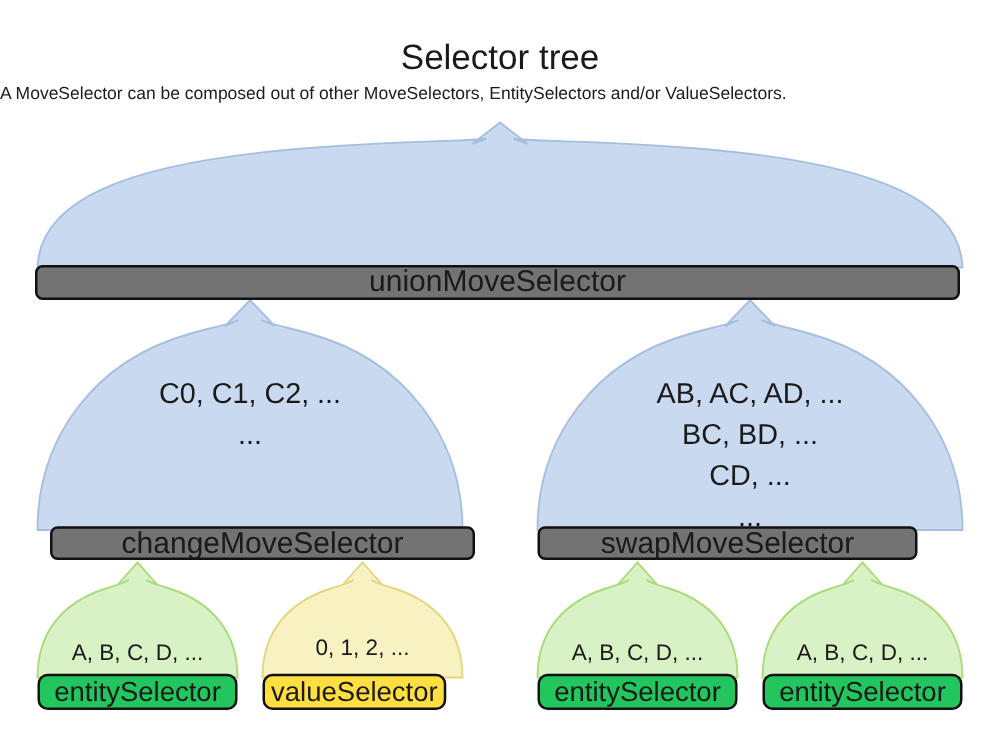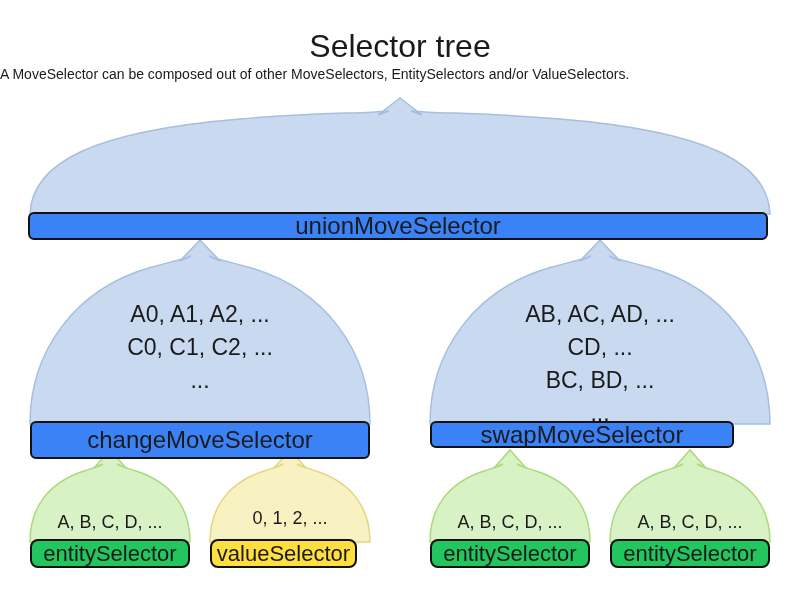--- a/index.html
+++ b/index.html
@@ -8,30 +8,30 @@
     font-family:"Liberation Sans", sans-serif;color:#1a1a1a;
   }
   #shapes{position:absolute;left:0;top:0;width:800px;height:600px;}
   .blob-blue{fill:#c9daf0;stroke:#a6bedf;stroke-width:1.5;}
   .blob-green{fill:#d9f2c5;stroke:#a9db79;stroke-width:1.5;}
   .blob-yellow{fill:#f8f2c3;stroke:#e3d67e;stroke-width:1.5;}
   .bar{
     position:absolute;box-sizing:border-box;border:2px solid #111111;border-radius:6px;
     display:flex;align-items:center;justify-content:center;white-space:nowrap;
   }
-  .bar-blue{background:#3b82f6;}
+  .bar-blue{background:#737373;}
   .bar-green{background:#22c55e;border-radius:8px;}
   .bar-yellow{background:#fedf3f;border-radius:8px;}
   .bar-label{font-size:24px;color:#1a1a1a;}
   .bar-label-sm{font-size:22px;color:#1a1a1a;}
   .blob-text{position:absolute;text-align:center;font-size:23px;color:#1a1a1a;}
   .lh35{line-height:35px;}
   .lh33{line-height:33px;}
   .small-text{position:absolute;text-align:center;font-size:18px;line-height:28px;color:#1a1a1a;}
-  .title{position:absolute;left:0;top:26px;width:800px;text-align:center;font-size:32px;line-height:40px;}
+  .title{position:absolute;left:0;top:26px;width:800px;text-align:center;font-size:28px;line-height:40px;}
   .subtitle{position:absolute;left:0;top:66px;width:800px;text-align:left;font-size:14px;line-height:17px;}
 </style>
 </head>
 <body>
 
 <div id="stage">
 
   <svg id="shapes" viewBox="0 0 800 600">
 
     <path class="blob-blue" d="M 30 214 C 32 162 95 131 240 119 C 322 112 360 114 389 111 L 378 115 L 400 98 L 422 115 L 411 111 C 440 114 478 112 560 119 C 705 131 768 162 770 214 Z"></path>
@@ -50,32 +50,31 @@
   </svg>
 
   <div class="title">Selector tree</div>
   <div class="subtitle">A MoveSelector can be composed out of other MoveSelectors, EntitySelectors and/or ValueSelectors.</div>
 
   <div class="bar bar-blue" style="left:28px;top:212px;width:740px;height:28px;">
     <span class="bar-label">unionMoveSelector</span>
   </div>
 
   <div class="blob-text lh33" style="left:60px;top:298px;width:280px;">
-    <div>A0, A1, A2, ...</div>
     <div>C0, C1, C2, ...</div>
     <div>...</div>
   </div>
-  <div class="bar bar-blue" style="left:30px;top:421px;width:340px;height:38px;">
+  <div class="bar bar-blue" style="left:40px;top:421px;width:340px;height:27px;">
     <span class="bar-label">changeMoveSelector</span>
   </div>
 
   <div class="blob-text lh33" style="left:460px;top:298px;width:280px;">
     <div>AB, AC, AD, ...</div>
+    <div>BC, BD, ...</div>
     <div>CD, ...</div>
-    <div>BC, BD, ...</div>
     <div>...</div>
   </div>
   <div class="bar bar-blue" style="left:430px;top:421px;width:304px;height:27px;">
     <span class="bar-label">swapMoveSelector</span>
   </div>
 
   <div class="small-text" style="left:30px;top:508px;width:160px;">
     <div>A, B, C, D, ...</div>
   </div>
   <div class="bar bar-green" style="left:30px;top:539px;width:160px;height:29px;">

